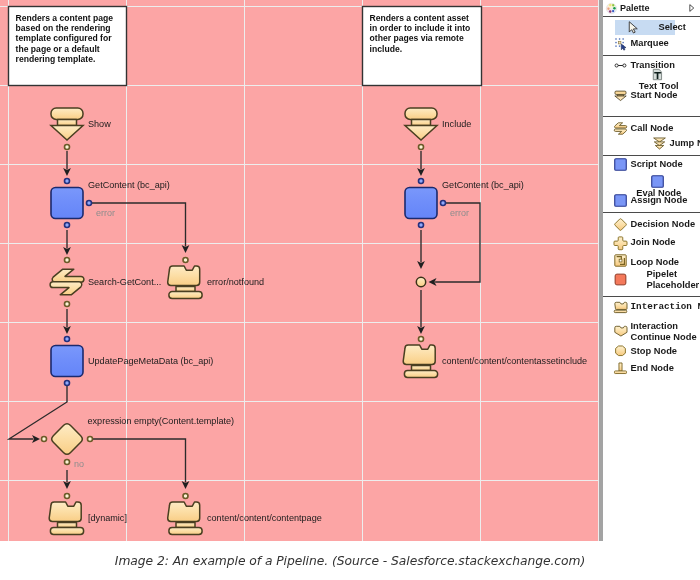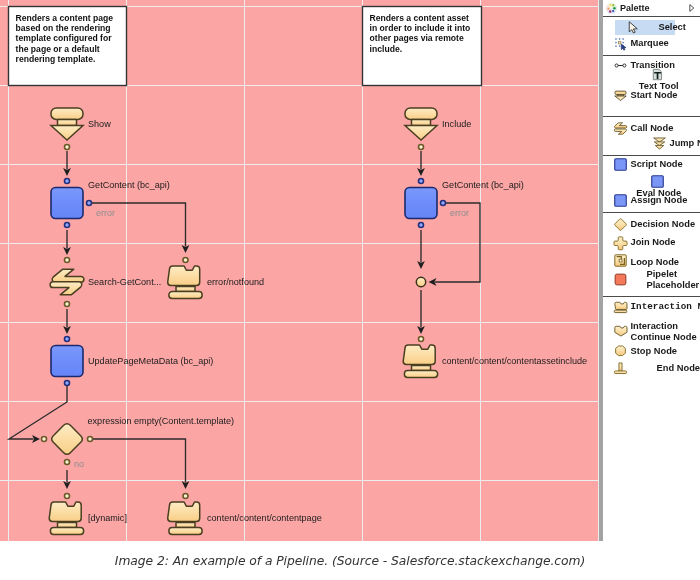--- a/index.html
+++ b/index.html
@@ -488,21 +488,21 @@
             <linearGradient id="gYelI" x1="0" y1="0" x2="0" y2="1">
               <stop offset="0%" stop-color="#FDF0CE"></stop>
               <stop offset="50%" stop-color="#FBDFA8"></stop>
               <stop offset="100%" stop-color="#F6C87E"></stop>
             </linearGradient>
           </defs>
           <path d="M5.6 1.2 h4.8 l3.6 3.0 v5.8 l-3.6 3.0 h-4.8 l-3.6 -3.0 v-5.8 z" fill="url(#gYelI)" stroke="#8a7228" stroke-width="1.2" stroke-linejoin="round"></path>
         </svg>
         <span class="lbl">Stop Node</span>
       </div>
-      <div class="pal-item" style="top: 361px; justify-content: space-between;">
+      <div class="pal-item" style="top: 361px;">
         <svg class="pal-ic" viewBox="0 0 16 16">
           <defs>
             <linearGradient id="gYelI" x1="0" y1="0" x2="0" y2="1">
               <stop offset="0%" stop-color="#FDF0CE"></stop>
               <stop offset="50%" stop-color="#FBDFA8"></stop>
               <stop offset="100%" stop-color="#F6C87E"></stop>
             </linearGradient>
           </defs>
           <path d="M6.1 1.2 h3.8 v10.0 h-3.8 z" fill="url(#gYelI)" stroke="#7a6422" stroke-width="1.1"></path>
           <path d="M1.6 11.0 h12.8 a1 1 0 0 1 1 1 v1.2 a1 1 0 0 1 -1 1 h-12.8 a1 1 0 0 1 -1 -1 v-1.2 a1 1 0 0 1 1 -1 z" fill="url(#gYelI)" stroke="#7a6422" stroke-width="1.1"></path>

